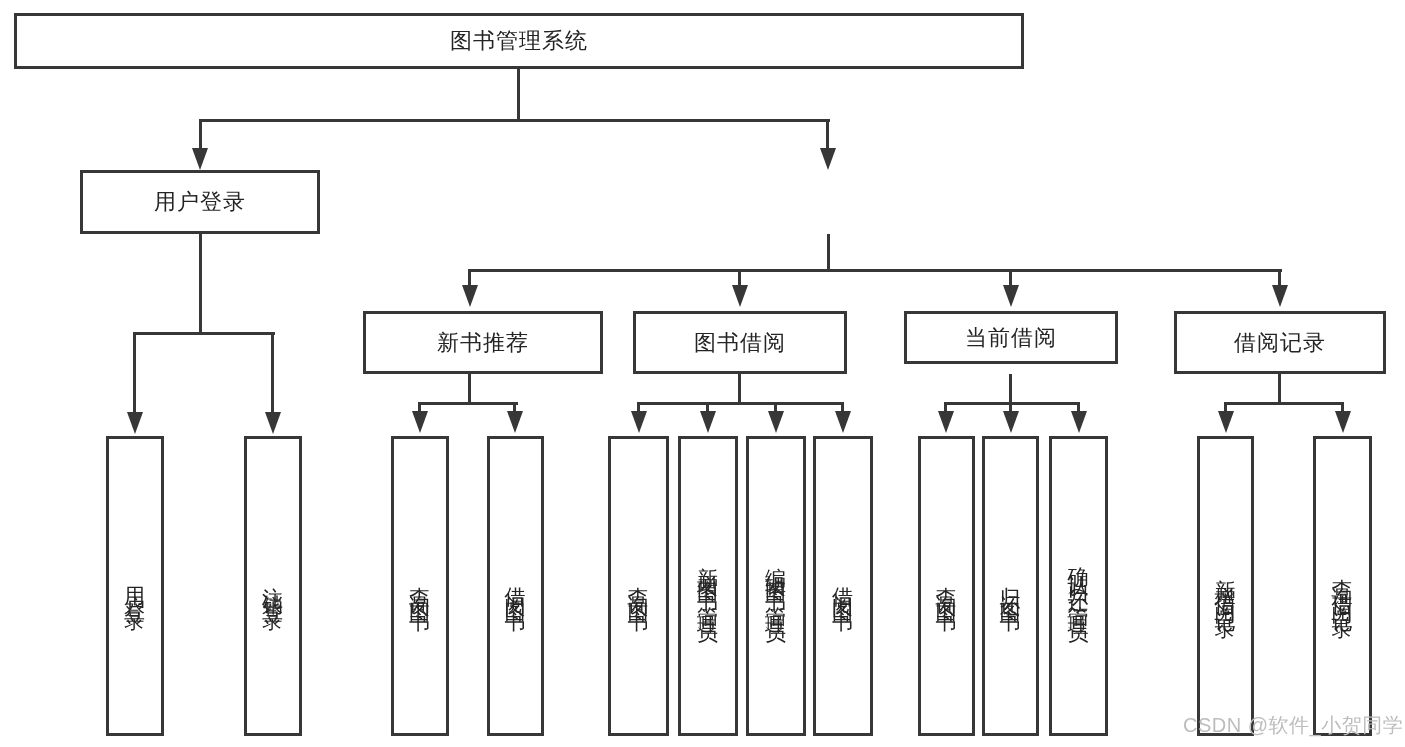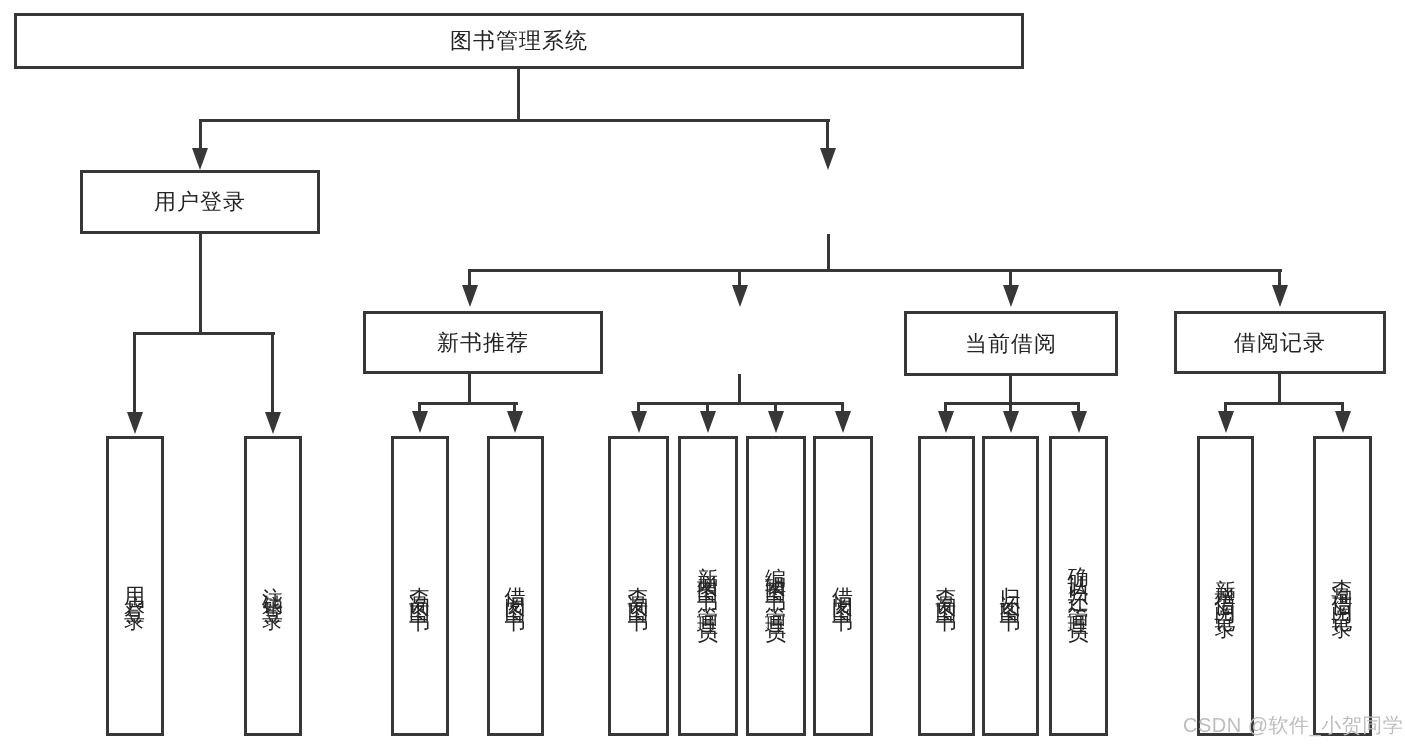--- a/index.html
+++ b/index.html
@@ -89,21 +89,24 @@
   <div class="vl" style="left:738px; top:269px; height:16px;"></div>
   <div class="arr" style="left:732px; top:285px;"></div>
   <div class="vl" style="left:1009px; top:269px; height:16px;"></div>
   <div class="arr" style="left:1003px; top:285px;"></div>
   <div class="vl" style="left:1278px; top:269px; height:16px;"></div>
   <div class="arr" style="left:1272px; top:285px;"></div>
 
   <div class="box hbox" style="left:363px; top:311px; width:240px; height:63px;">
     <span class="lbl">新书推荐</span>
   </div>
-  <div class="box hbox" style="left:904px; top:311px; width:214px; height:65px;">
+  <div class="box hbox" style="left:633px; top:311px; width:214px; height:63px;">
+    <span class="lbl">图书借阅</span>
+  </div>
+  <div class="box hbox" style="left:904px; top:311px; width:214px; height:53px;">
     <span class="lbl">当前借阅</span>
   </div>
   <div class="box hbox" style="left:1174px; top:311px; width:212px; height:63px;">
     <span class="lbl">借阅记录</span>
   </div>
 
   <div class="vl" style="left:468px; top:374px; height:30px;"></div>
   <div class="hl" style="left:418px; top:402px; width:100px;"></div>
   <div class="vl" style="left:418px; top:402px; height:10px;"></div>
   <div class="arr" style="left:412px; top:411px;"></div>

